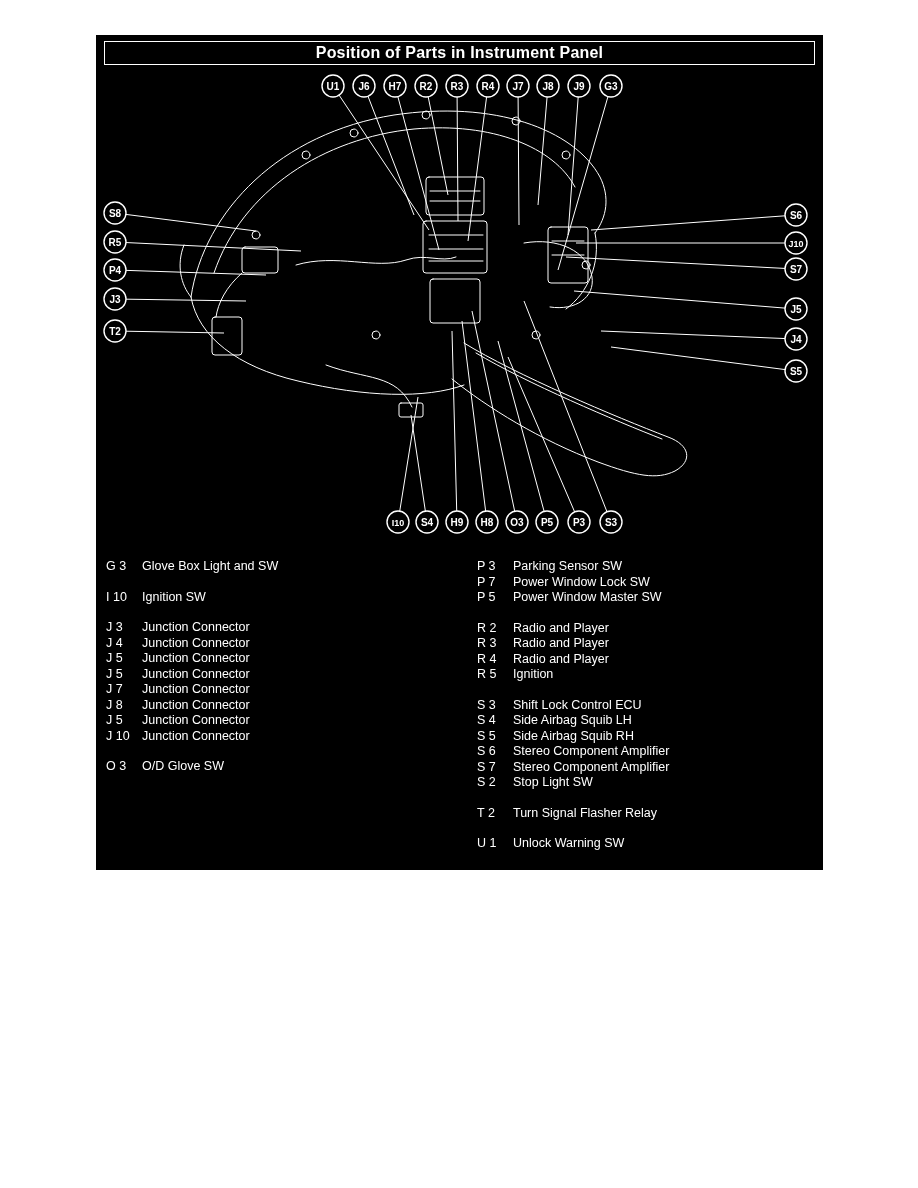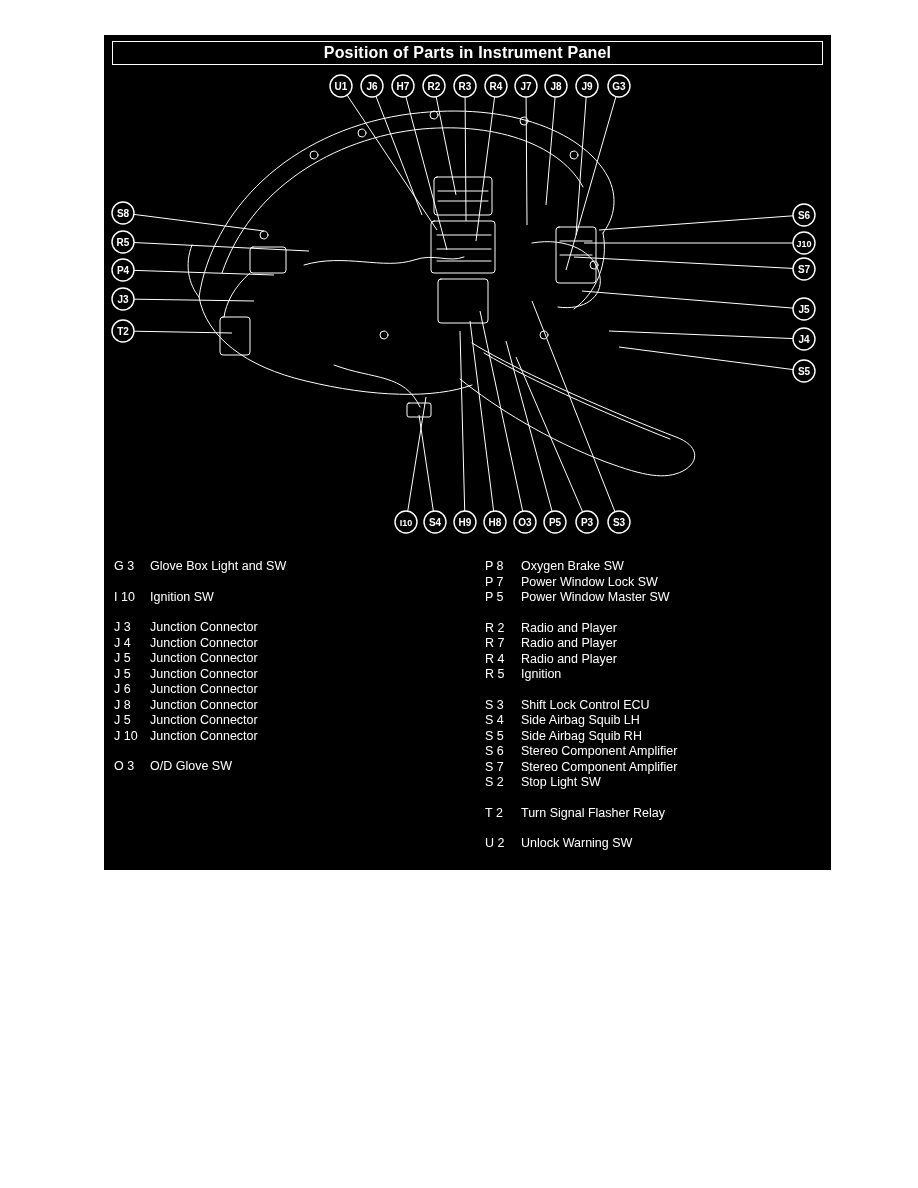--- a/index.html
+++ b/index.html
@@ -1,17 +1,17 @@
 <!DOCTYPE html>
 <html><head>
 <meta charset="utf-8">
 <style>
   html,body{margin:0;padding:0;background:#fff;}
   body{width:918px;height:1188px;position:relative;font-family:"Liberation Sans",sans-serif;}
-  .panel{position:absolute;left:104px;top:35px;width:727px;height:835px;background:#000;}
+  .panel{position:absolute;left:96px;top:35px;width:727px;height:835px;background:#000;}
   .title-bar{position:absolute;left:8px;top:6px;width:709px;height:22px;border:1px solid #fff;
              display:flex;align-items:center;justify-content:center;}
   .title-bar span{color:#fff;font-size:16px;font-weight:bold;letter-spacing:0.2px;}
   #diagram-svg{position:absolute;left:0;top:0;width:727px;height:520px;}
   .legend{position:absolute;color:#fff;font-size:12.5px;line-height:15.5px;}
   #legend-left{left:10px;top:524px;}
   #legend-right{left:381px;top:524px;}
   .legend-group{margin-bottom:15px;}
   .legend-row{white-space:nowrap;}
   .legend-code{display:inline-block;width:36px;}
@@ -218,50 +218,50 @@
         <div class="legend-row"><span class="legend-code">G 3</span><span>Glove Box Light and SW</span></div>
       </div>
       <div class="legend-group">
         <div class="legend-row"><span class="legend-code">I 10</span><span>Ignition SW</span></div>
       </div>
       <div class="legend-group">
         <div class="legend-row"><span class="legend-code">J 3</span><span>Junction Connector</span></div>
         <div class="legend-row"><span class="legend-code">J 4</span><span>Junction Connector</span></div>
         <div class="legend-row"><span class="legend-code">J 5</span><span>Junction Connector</span></div>
         <div class="legend-row"><span class="legend-code">J 5</span><span>Junction Connector</span></div>
-        <div class="legend-row"><span class="legend-code">J 6</span><span>Junction Connector</span></div>
+        <div class="legend-row"><span class="legend-code">J 7</span><span>Junction Connector</span></div>
         <div class="legend-row"><span class="legend-code">J 8</span><span>Junction Connector</span></div>
         <div class="legend-row"><span class="legend-code">J 5</span><span>Junction Connector</span></div>
         <div class="legend-row"><span class="legend-code">J 10</span><span>Junction Connector</span></div>
       </div>
       <div class="legend-group">
         <div class="legend-row"><span class="legend-code">O 3</span><span>O/D Glove SW</span></div>
       </div>
     </div>
   <div id="legend-right" class="legend">
       <div class="legend-group">
-        <div class="legend-row"><span class="legend-code">P 8</span><span>Oxygen Brake SW</span></div>
+        <div class="legend-row"><span class="legend-code">P 3</span><span>Parking Sensor SW</span></div>
         <div class="legend-row"><span class="legend-code">P 7</span><span>Power Window Lock SW</span></div>
         <div class="legend-row"><span class="legend-code">P 5</span><span>Power Window Master SW</span></div>
       </div>
       <div class="legend-group">
         <div class="legend-row"><span class="legend-code">R 2</span><span>Radio and Player</span></div>
-        <div class="legend-row"><span class="legend-code">R 7</span><span>Radio and Player</span></div>
+        <div class="legend-row"><span class="legend-code">R 3</span><span>Radio and Player</span></div>
         <div class="legend-row"><span class="legend-code">R 4</span><span>Radio and Player</span></div>
         <div class="legend-row"><span class="legend-code">R 5</span><span>Ignition</span></div>
       </div>
       <div class="legend-group">
         <div class="legend-row"><span class="legend-code">S 3</span><span>Shift Lock Control ECU</span></div>
         <div class="legend-row"><span class="legend-code">S 4</span><span>Side Airbag Squib LH</span></div>
         <div class="legend-row"><span class="legend-code">S 5</span><span>Side Airbag Squib RH</span></div>
         <div class="legend-row"><span class="legend-code">S 6</span><span>Stereo Component Amplifier</span></div>
         <div class="legend-row"><span class="legend-code">S 7</span><span>Stereo Component Amplifier</span></div>
         <div class="legend-row"><span class="legend-code">S 2</span><span>Stop Light SW</span></div>
       </div>
       <div class="legend-group">
         <div class="legend-row"><span class="legend-code">T 2</span><span>Turn Signal Flasher Relay</span></div>
       </div>
       <div class="legend-group">
-        <div class="legend-row"><span class="legend-code">U 2</span><span>Unlock Warning SW</span></div>
+        <div class="legend-row"><span class="legend-code">U 1</span><span>Unlock Warning SW</span></div>
       </div>
     </div>
 
 </div>
 
 </body></html>

